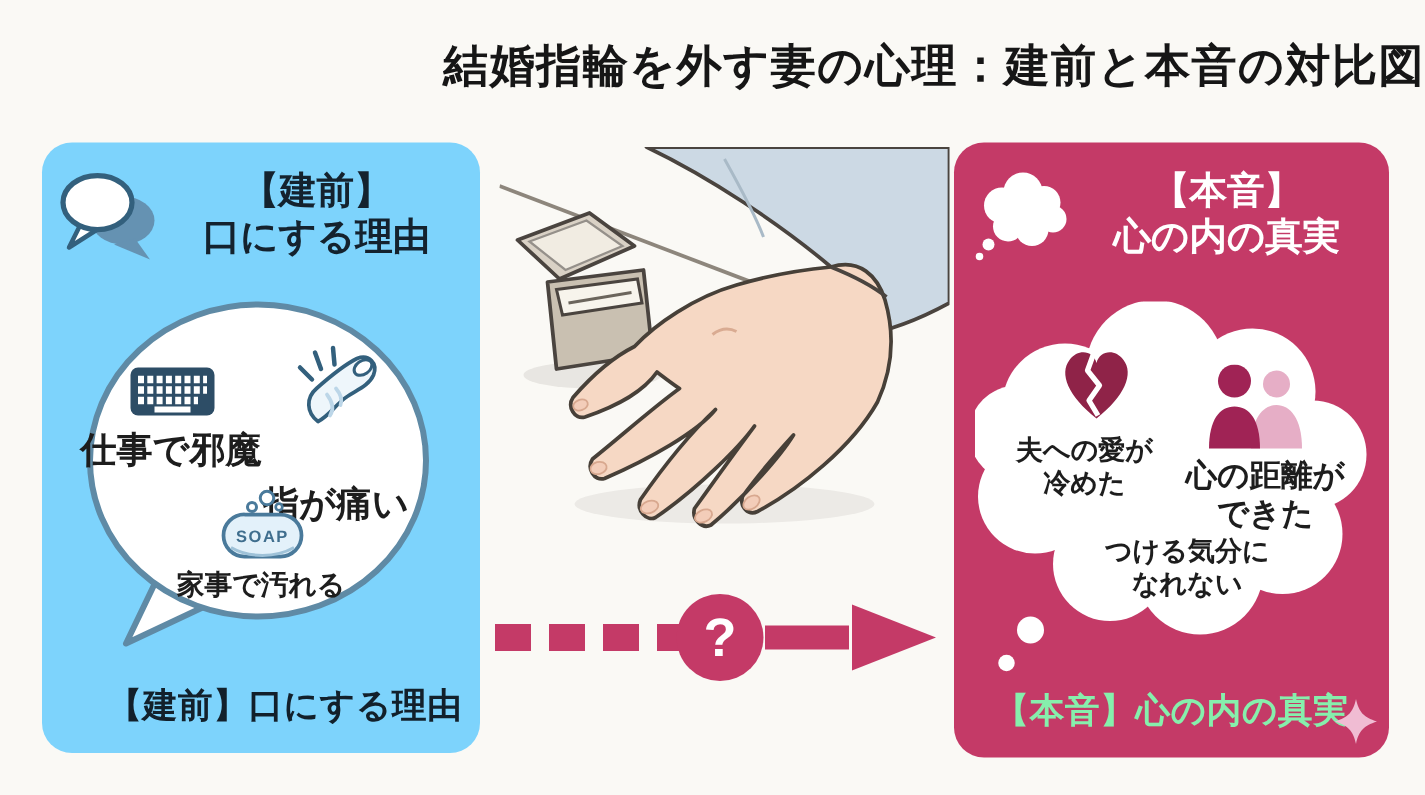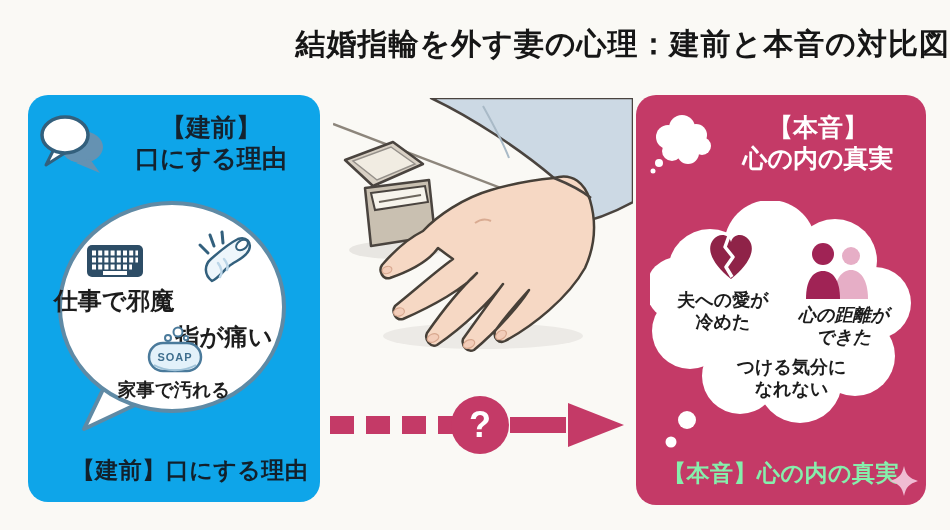--- a/index.html
+++ b/index.html
@@ -1,21 +1,21 @@
 <!DOCTYPE html>
 <html><head>
 <meta charset="utf-8">
 <style>
   html,body{margin:0;padding:0;background:#faf9f5;}
   .stage{position:relative;width:950px;height:530px;background:#faf9f5;overflow:hidden;
          font-family:"Liberation Sans","DejaVu Sans",sans-serif;}
   .title{position:absolute;top:14px;left:0;width:100%;text-align:right;
          font-size:30px;font-weight:800;color:#161616;letter-spacing:1px;margin-top:10px;}
   .panel{position:absolute;top:95px;width:292px;height:407px;border-radius:20px;}
-  .panel-left{left:28px;background:#0ea5e9;}
+  .panel-left{left:28px;background:#7dd3fc;}
   .panel-right{left:636px;width:290px;height:410px;background:#c43a67;}
   .hdr{position:absolute;top:16px;left:0;width:100%;display:flex;align-items:center;
        padding:0 10px;box-sizing:border-box;gap:4px;}
   .hdr-txt{flex:1;text-align:center;font-size:25px;font-weight:800;line-height:1.25;white-space:pre-line;}
   .panel-left .hdr-txt{color:#14222e;}
   .panel-right .hdr-txt{color:#ffffff;text-align:center;}
   .abs{position:absolute;}
   .item-label{position:absolute;text-align:center;font-weight:700;color:#1d1d1d;
               font-size:24px;line-height:1.2;white-space:pre-line;}
   .footer{position:absolute;bottom:16px;left:0;width:100%;text-align:center;
@@ -191,21 +191,21 @@
     <svg class="abs" style="left:168px;top:148px;" width="68" height="58" viewBox="0 0 68 58">
       <g fill="#e6aec6">
         <circle cx="47" cy="13" r="9"></circle>
         <path d="M30,56 C30,36 38,27 47,27 C56,27 64,36 64,56 Z"></path>
       </g>
       <g fill="#a02355">
         <circle cx="19" cy="11" r="11"></circle>
         <path d="M2,56 C2,37 9,28 19,28 C29,28 36,37 36,56 Z"></path>
       </g>
     </svg>
-    <div class="item-label" style="left:140px;top:210px;width:135px;font-size:18px;font-style:italic;">心の距離が
+    <div class="item-label" style="left:140px;top:210px;width:135px;font-size:21px;">心の距離が
 できた</div>
 
     <div class="item-label" style="left:58px;top:262px;width:195px;font-size:18px;">つける気分に
 なれない</div>
 
     <div class="footer">【本音】心の内の真実</div>
 
     <svg class="abs" style="right:6px;bottom:8px;" width="32" height="32" viewBox="0 0 32 32">
       <path d="M16,1 C18,10 21,13 30,16 C21,19 18,22 16,31 C14,22 11,19 2,16 C11,13 14,10 16,1 Z" fill="#f0bcd3"></path>
     </svg>

